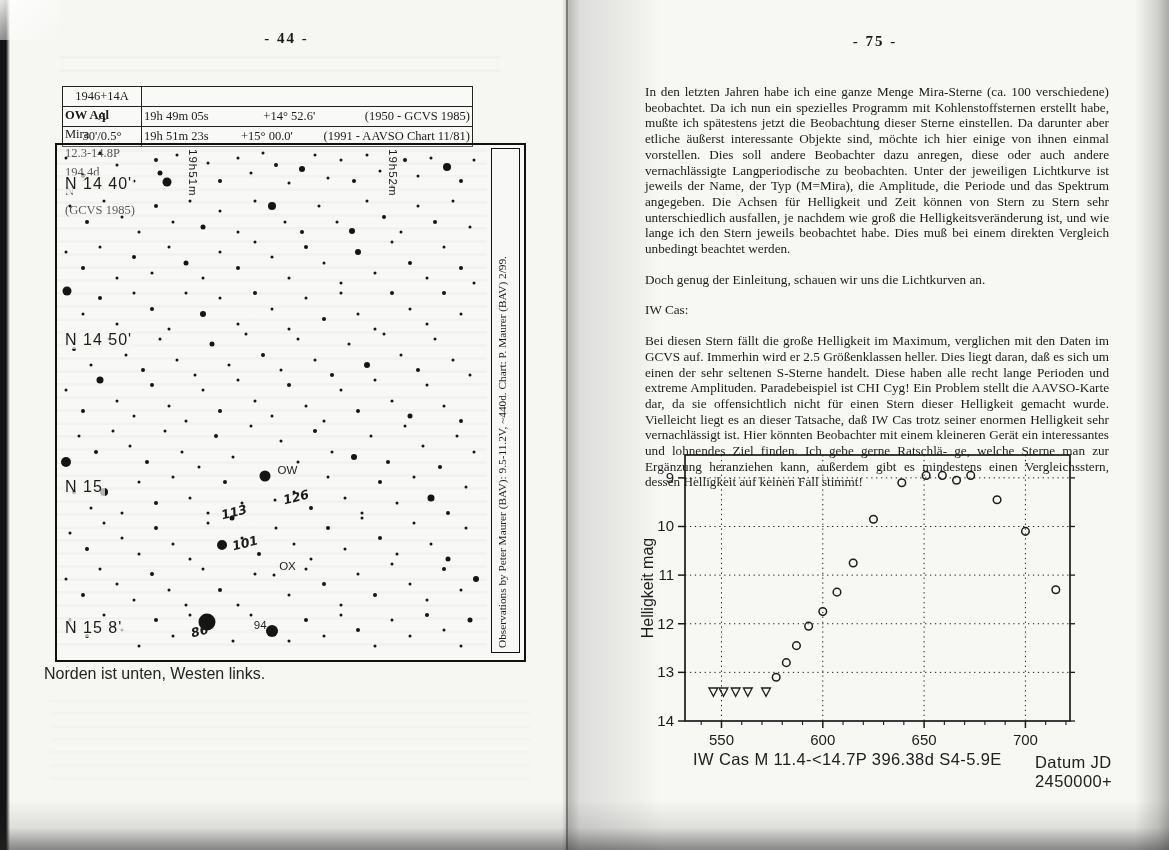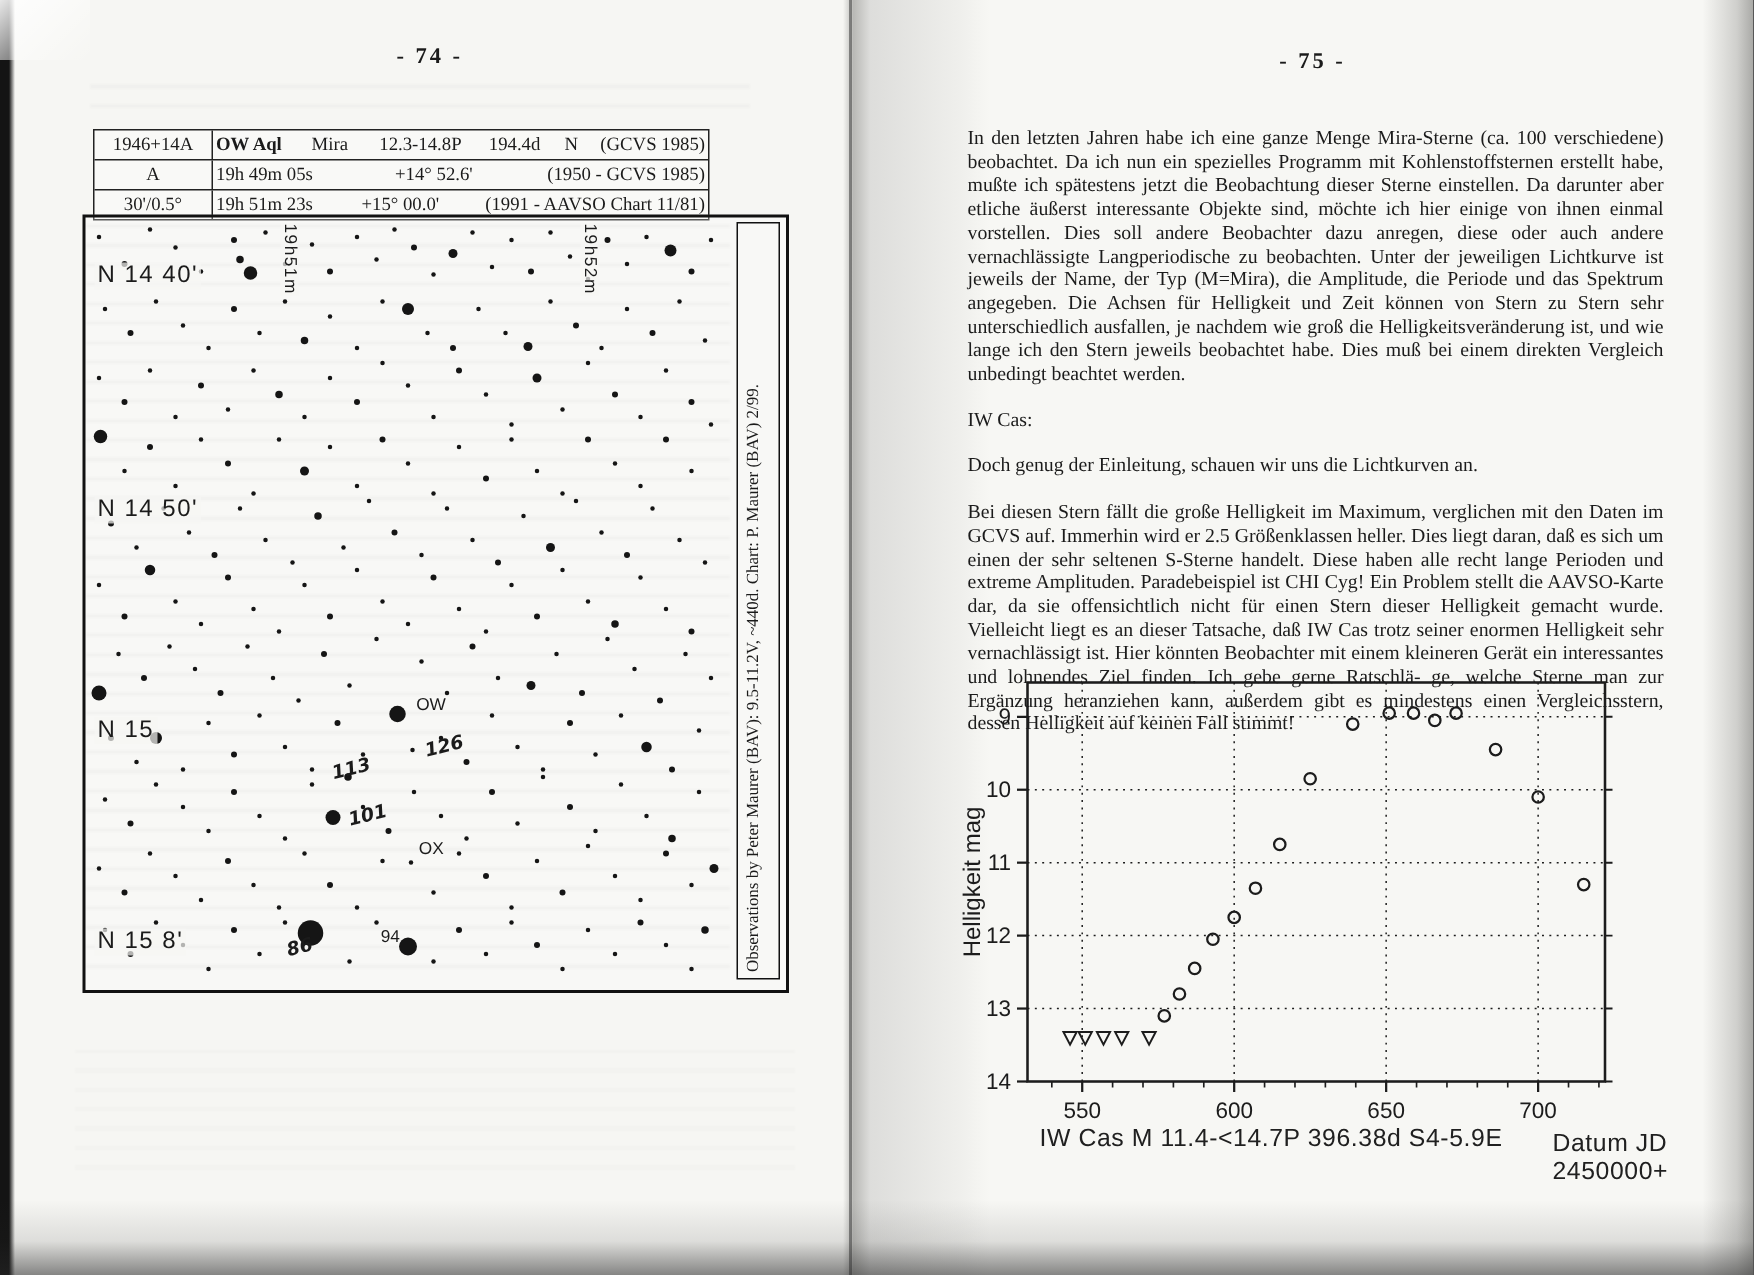--- a/index.html
+++ b/index.html
@@ -14,21 +14,21 @@
   .gutter-line{left:566px;top:0;width:2px;height:850px;background:rgba(60,60,60,.55);}
   .corner-tl{left:0;top:0;width:60px;height:40px;background:linear-gradient(135deg,rgba(255,255,255,.9),rgba(255,255,255,0));}
   .bleed{pointer-events:none;opacity:.55;filter:blur(.6px);
      background:repeating-linear-gradient(0deg,rgba(0,0,0,0) 0 10px,rgba(60,60,60,.055) 10px 13px);}
   
   .pgnum{font-size:15px;font-weight:bold;letter-spacing:2px;text-align:center;}
   #pg74{left:6px;top:30px;width:561px;}
   
   #objtable{left:62px;top:86px;width:409px;border:1.5px solid #222;font-size:12.5px;background:rgba(255,255,255,.35);}
   .t-row{display:flex;height:19px;line-height:19px;border-top:1px solid #222;}
-  .t-row:first-child{border-top:none;}
+  .t-row:first-child{border-top:none;flex-direction:column;}
   .t-cell{white-space:nowrap;overflow:visible;padding:0 2px;}
   .t-cell.c0{width:74px;text-align:center;border-right:1.2px solid #222;flex:none;}
   .t-bold{font-weight:bold;}
   
   #schart{left:55px;top:143px;width:467px;height:515px;border:2px solid #111;background:rgba(255,255,255,.25);}
   #sfield{left:0;top:0;width:430px;height:511px;}
   .star{position:absolute;background:#151515;border-radius:50%;transform:translate(-50%,-50%);}
   .declab{position:absolute;left:6px;font-family:"Liberation Sans",sans-serif;font-size:16px;letter-spacing:1px;background:rgba(246,246,243,.7);padding:0 2px;}
   .ralab{position:absolute;top:4px;font-family:"Liberation Sans",sans-serif;font-size:11.5px;writing-mode:vertical-rl;letter-spacing:1px;background:rgba(246,246,243,.7);}
   .slab{position:absolute;font-family:"Liberation Sans",sans-serif;font-size:11.5px;transform:translate(2px,-50%);}
@@ -46,21 +46,21 @@
   #rtext p.tight{margin-bottom:15px;}
   #lightcurve{left:640px;top:448px;width:455px;height:300px;}
   #ccap-left{left:693px;top:750px;font-family:"Liberation Sans",sans-serif;font-size:16.5px;letter-spacing:.4px;color:#202020;}
   #ccap-right{left:1035px;top:753px;font-family:"Liberation Sans",sans-serif;font-size:16.5px;letter-spacing:.4px;color:#202020;}
 </style>
 </head>
 <body>
 
 <div id="scan" data-interactable="false">
 
-  <div class="abs pgnum" id="pg74" data-interactable="false">- 74 -</div>
+  <div class="abs pgnum" id="pg74" data-interactable="false">- 44 -</div>
 
   <div class="abs" id="objtable" data-interactable="false">
       <div class="t-row" data-interactable="false">
         <div class="t-cell c0" data-interactable="false">1946+14A</div>
         <div class="t-cell t-bold" data-interactable="false" style="width: 90px;">OW Aql</div>
         <div class="t-cell" data-interactable="false" style="width: 62px;">Mira</div>
         <div class="t-cell" data-interactable="false" style="width: 104px;">12.3-14.8P</div>
         <div class="t-cell" data-interactable="false" style="width: 70px;">194.4d</div>
         <div class="t-cell" data-interactable="false" style="width: 30px;">N</div>
         <div class="t-cell" data-interactable="false" style="flex: 1 1 0%;">(GCVS 1985)</div>
@@ -370,32 +370,33 @@
         <div class="slab print" data-interactable="false" style="left: 51.2%; top: 82.4%;">OX</div>
         <div class="slab hand" data-interactable="false" style="left: 30.8%; top: 95.2%;">86</div>
         <div class="slab print" data-interactable="false" style="left: 45.3%; top: 94%;">94</div>
       </div>
     <div class="abs" id="sidebar" data-interactable="false">
       <span data-interactable="false">Observations by Peter Maurer (BAV): 9.5-11.2V, ~440d.   Chart: P. Maurer (BAV) 2/99.</span>
     </div>
   </div>
 
   <div class="abs" id="lcaption" data-interactable="false">
+    <div data-interactable="false">Norden ist unten, Westen links.</div>
   </div>
 
   <div class="abs bleed" style="left:60px;top:52px;width:440px;height:30px;" data-interactable="false"></div>
   <div class="abs bleed" style="left:50px;top:700px;width:480px;height:90px;opacity:.35;" data-interactable="false"></div>
 
   <div class="abs pgnum" id="pg75" data-interactable="false">- 75 -</div>
 
 
   <div class="abs" id="rtext" data-interactable="false">
     <p data-interactable="false">In den letzten Jahren habe ich eine ganze Menge Mira-Sterne (ca. 100 verschiedene) beobachtet. Da ich nun ein spezielles Programm mit Kohlenstoffsternen erstellt habe, mußte ich spätestens jetzt die Beobachtung dieser Sterne einstellen. Da darunter aber etliche äußerst interessante Objekte sind, möchte ich hier einige von ihnen einmal vorstellen. Dies soll andere Beobachter dazu anregen, diese oder auch andere vernachlässigte Langperiodische zu beobachten. Unter der jeweiligen Lichtkurve ist jeweils der Name, der Typ (M=Mira), die Amplitude, die Periode und das Spektrum angegeben. Die Achsen für Helligkeit und Zeit können von Stern zu Stern sehr unterschiedlich ausfallen, je nachdem wie groß die Helligkeitsveränderung ist, und wie lange ich den Stern jeweils beobachtet habe. Dies muß bei einem direkten Vergleich unbedingt beachtet werden.</p>
+    <p class="tight" data-interactable="false">Doch genug der Einleitung, schauen wir uns die Lichtkurven an.</p>
     <p class="tight" data-interactable="false">IW Cas:</p>
-    <p class="tight" data-interactable="false">Doch genug der Einleitung, schauen wir uns die Lichtkurven an.</p>
     <p data-interactable="false">Bei diesen Stern fällt die große Helligkeit im Maximum, verglichen mit den Daten im GCVS auf. Immerhin wird er 2.5 Größenklassen heller. Dies liegt daran, daß es sich um einen der sehr seltenen S-Sterne handelt. Diese haben alle recht lange Perioden und extreme Amplituden. Paradebeispiel ist CHI Cyg! Ein Problem stellt die AAVSO-Karte dar, da sie offensichtlich nicht für einen Stern dieser Helligkeit gemacht wurde. Vielleicht liegt es an dieser Tatsache, daß IW Cas trotz seiner enormen Helligkeit sehr vernachlässigt ist. Hier könnten Beobachter mit einem kleineren Gerät ein interessantes und lohnendes Ziel finden. Ich gebe gerne Ratschlä- ge, welche Sterne man zur Ergänzung heranziehen kann, außerdem gibt es mindestens einen Vergleichsstern, dessen Helligkeit auf keinen Fall stimmt!</p>
   </div>
 
   <div class="abs" id="lightcurve" data-interactable="false"><svg viewBox="0 0 455 300" width="455" height="300" data-interactable="false">
         <line x1="81.47368421052632" y1="7" x2="81.47368421052632" y2="273" stroke="#1c1c1c" stroke-width="1" stroke-dasharray="1.3 3.6"></line>
         <line x1="182.78947368421052" y1="7" x2="182.78947368421052" y2="273" stroke="#1c1c1c" stroke-width="1" stroke-dasharray="1.3 3.6"></line>
         <line x1="284.10526315789474" y1="7" x2="284.10526315789474" y2="273" stroke="#1c1c1c" stroke-width="1" stroke-dasharray="1.3 3.6"></line>
         <line x1="385.42105263157896" y1="7" x2="385.42105263157896" y2="273" stroke="#1c1c1c" stroke-width="1" stroke-dasharray="1.3 3.6"></line>
         <line x1="45" y1="29.855575868372974" x2="430" y2="29.855575868372974" stroke="#1c1c1c" stroke-width="1" stroke-dasharray="1.3 3.6"></line>
         <line x1="45" y1="78.48446069469837" x2="430" y2="78.48446069469837" stroke="#1c1c1c" stroke-width="1" stroke-dasharray="1.3 3.6"></line>

